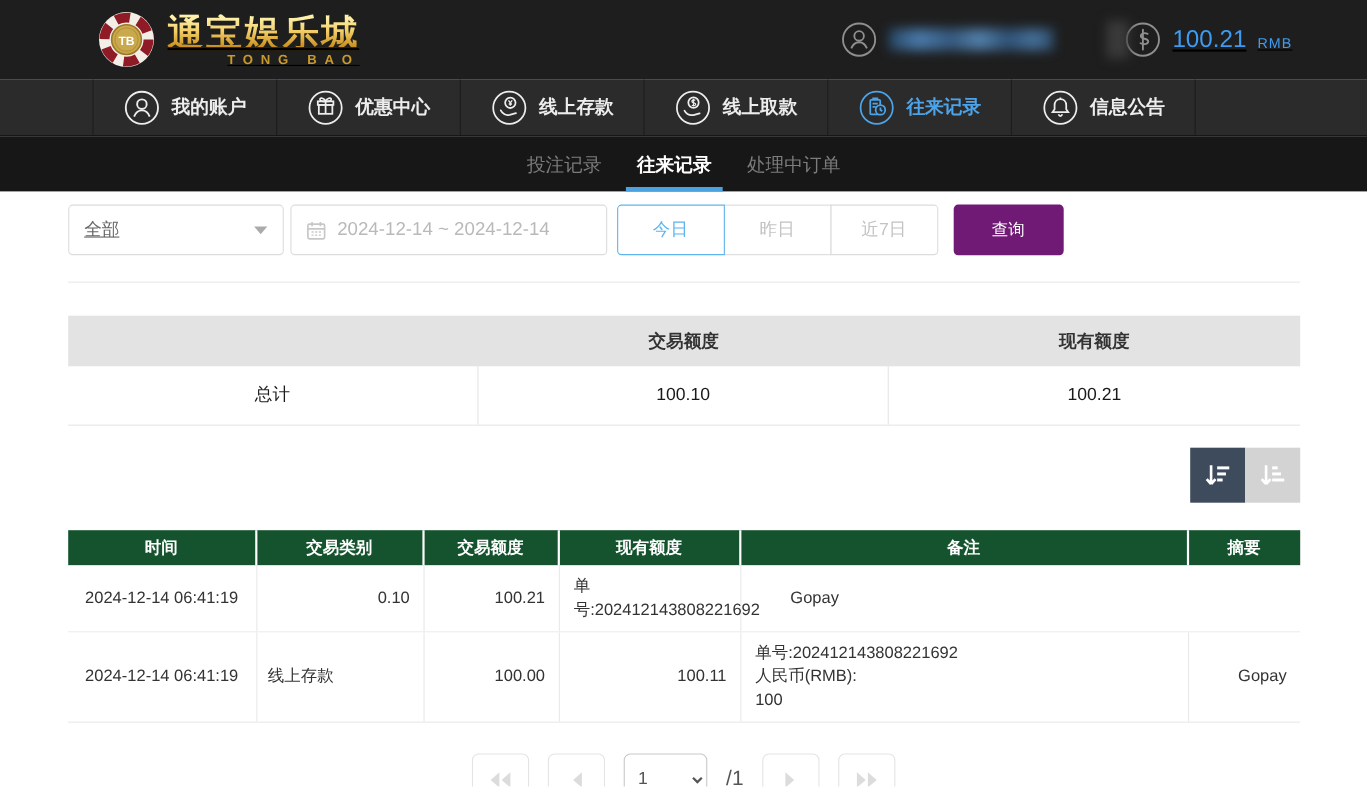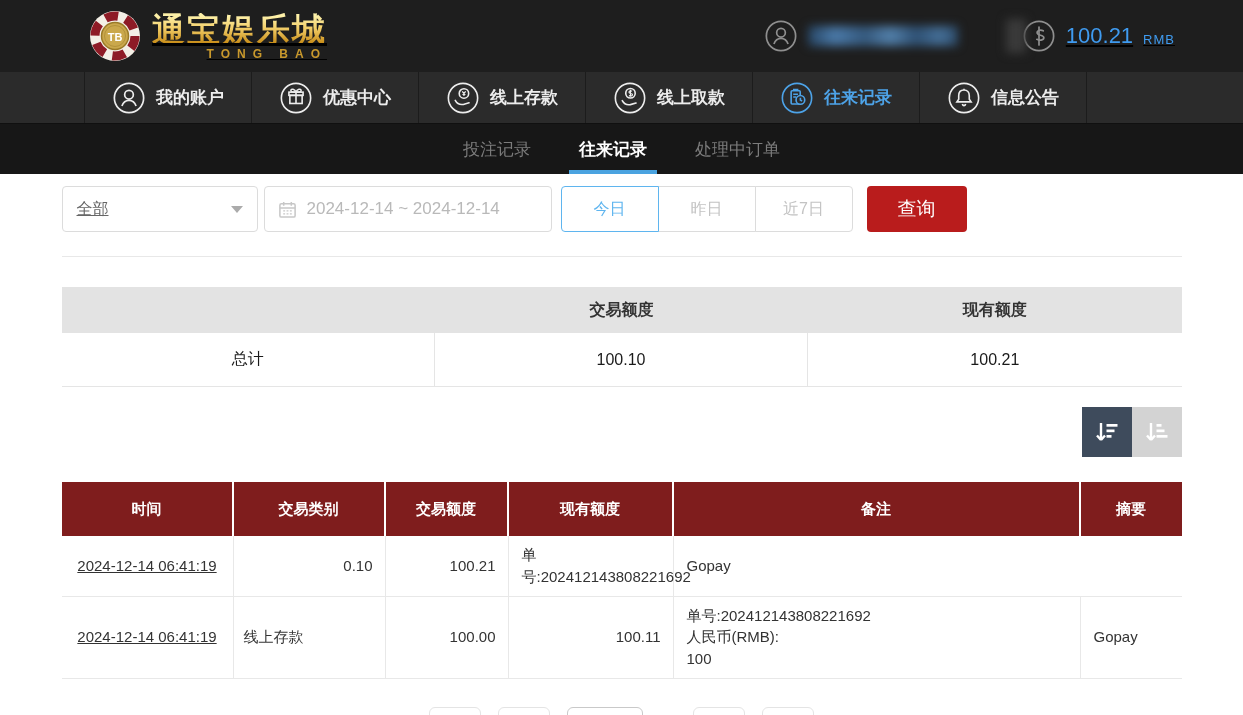--- a/index.html
+++ b/index.html
@@ -27,71 +27,71 @@
 
   
   .mainnav { height:52px; background:#2b2b2b; border-bottom:1px solid #101010; display:flex; align-items:center; padding-left:84px; }
   .nav-item { height:100%; display:flex; align-items:center; gap:10px; padding:0 27px;
     color:#ededed; font-size:17px; font-weight:bold; cursor:pointer; border-right:1px solid rgba(0,0,0,0.35); }
   .nav-item:first-child { border-left:1px solid rgba(0,0,0,0.35); }
   .nav-item.active { color:#4da3e8; }
   .nav-item svg { display:block; }
 
   
-  .tabbar { height:50px; background:#171717; display:flex; justify-content:center; gap:44px; }
+  .tabbar { height:50px; background:#171717; display:flex; justify-content:center; gap:28px; }
   .subtab { position:relative; display:flex; align-items:center; color:#7c7c7c; font-size:17px; cursor:pointer; padding:0 2px; }
   .subtab.active { color:#ffffff; font-weight:bold; }
   .subtab.active::after { content:""; position:absolute; left:-8px; right:-8px; bottom:0; height:4px; background:#4aa3e0; }
 
   
   .content { width:1120px; margin:0 auto; }
 
   .filter-row { display:flex; align-items:center; margin-top:12px; height:46px; }
   .select-box { width:196px; height:46px; border:1px solid #dcdcdc; border-radius:4px; display:flex;
     align-items:center; justify-content:space-between; padding:0 14px; color:#666; font-size:16px; cursor:pointer; background:#fff;text-decoration:underline; }
   .caret-down { width:0; height:0; border-left:6px solid transparent; border-right:6px solid transparent; border-top:7px solid #ababab; }
   .date-box { width:288px; height:46px; border:1px solid #dcdcdc; border-radius:4px; display:flex;
     align-items:center; gap:10px; padding:0 13px; color:#b9b9b9; font-size:17px; margin-left:6px; cursor:pointer; background:#fff; }
   .seg-group { display:flex; margin-left:9px; }
   .seg-btn { width:98px; height:46px; background:#fff; border:1px solid #dcdcdc; margin-left:-1px;
     color:#c3c3c3; font-size:16px; cursor:pointer; font-family:inherit; }
   .seg-btn:first-child { border-radius:4px 0 0 4px; margin-left:0; }
   .seg-btn:last-child { border-radius:0 4px 4px 0; }
   .seg-btn.active { border:1px solid #5fb5ef; color:#5fb5ef; position:relative; z-index:1; }
-  .search-btn { width:100px; height:46px; margin-left:14px; background:#b91c1c; border:none; border-radius:4px;
-    color:#fff; font-size:19px; cursor:pointer; font-family:inherit; }
+  .search-btn { width:100px; height:46px; margin-left:14px; background:#701a75; border:none; border-radius:4px;
+    color:#fff; font-size:15px; cursor:pointer; font-family:inherit; }
 
   .divider { border-top:1px solid #e8e8e8; margin-top:24px; }
 
   
   .summary { margin-top:30px; }
   .summary-head { display:grid; grid-template-columns:1fr 1fr 1fr; height:46px; background:#e3e3e3; }
   .summary-head > div { display:flex; align-items:center; justify-content:center; color:#333; font-size:16px; font-weight:bold; }
   .summary-body { display:grid; grid-template-columns:1fr 1fr 1fr; height:54px; border-bottom:1px solid #e5e5e5; }
   .summary-body > div { display:flex; align-items:center; justify-content:center; color:#1a1a1a; font-size:16px; border-right:1px solid #e5e5e5; }
   .summary-body > div:last-child { border-right:none; }
 
   
   .sort-row { margin-top:20px; display:flex; justify-content:flex-end; }
   .sort-btn { width:50px; height:50px; border:none; display:flex; align-items:center; justify-content:center; cursor:pointer; }
   .sort-btn.desc { background:#3e4b5c; }
   .sort-btn.asc { background:#d3d3d3; }
 
   
   .rec-table { margin-top:25px; }
-  .rec-head { display:grid; grid-template-columns:172px 152px 123px 165px 1fr 101px; height:54px; background:#7f1d1d; }
+  .rec-head { display:grid; grid-template-columns:172px 152px 123px 165px 1fr 101px; height:32px; background:#14532d; }
   .rec-head > div { display:flex; align-items:center; justify-content:center; color:#fff; font-size:15px; font-weight:bold; border-right:2px solid #fff; }
   .rec-head > div:last-child { border-right:none; }
   .rec-row { display:grid; grid-template-columns:172px 152px 123px 165px 1fr 101px; border-bottom:1px solid #e8e8e8; background:#fff; }
   .rec-row > div { display:flex; align-items:center; color:#333; font-size:15px; border-right:1px solid #e8e8e8; padding:8px 10px; line-height:1.45; }
   .rec-row > div:last-child { border-right:none; }
-  .cell-time { justify-content:center; padding:8px 4px !important;text-decoration:underline; }
+  .cell-time { justify-content:center; padding:8px 4px !important; }
   .cell-amount, .cell-balance { justify-content:flex-end; padding-right:12px !important; }
   .cell-summary { white-space:pre-line; padding-left:13px !important; font-size:15px; }
-  .cell-note { padding-left:13px !important; }
+  .cell-note { padding-left:13px !important;margin-left:32px; }
   .rec-row.r1 { min-height:50px; }
   .rec-row.r2 { min-height:64px; }
 
   
   .pagination { margin-top:28px; display:flex; justify-content:center; align-items:flex-start; gap:17px; }
   .page-btn { width:52px; height:48px; background:#fff; border:1px solid #e4e4e4; border-radius:6px;
     display:flex; align-items:center; justify-content:center; cursor:pointer; }
   .page-select { width:76px; height:48px; border:1px solid #c9c9c9; border-radius:6px; font-size:16px;
     color:#555; padding:0 8px; background:#fff; font-family:inherit; }
   .page-total { font-size:19px; color:#555; line-height:48px; }

